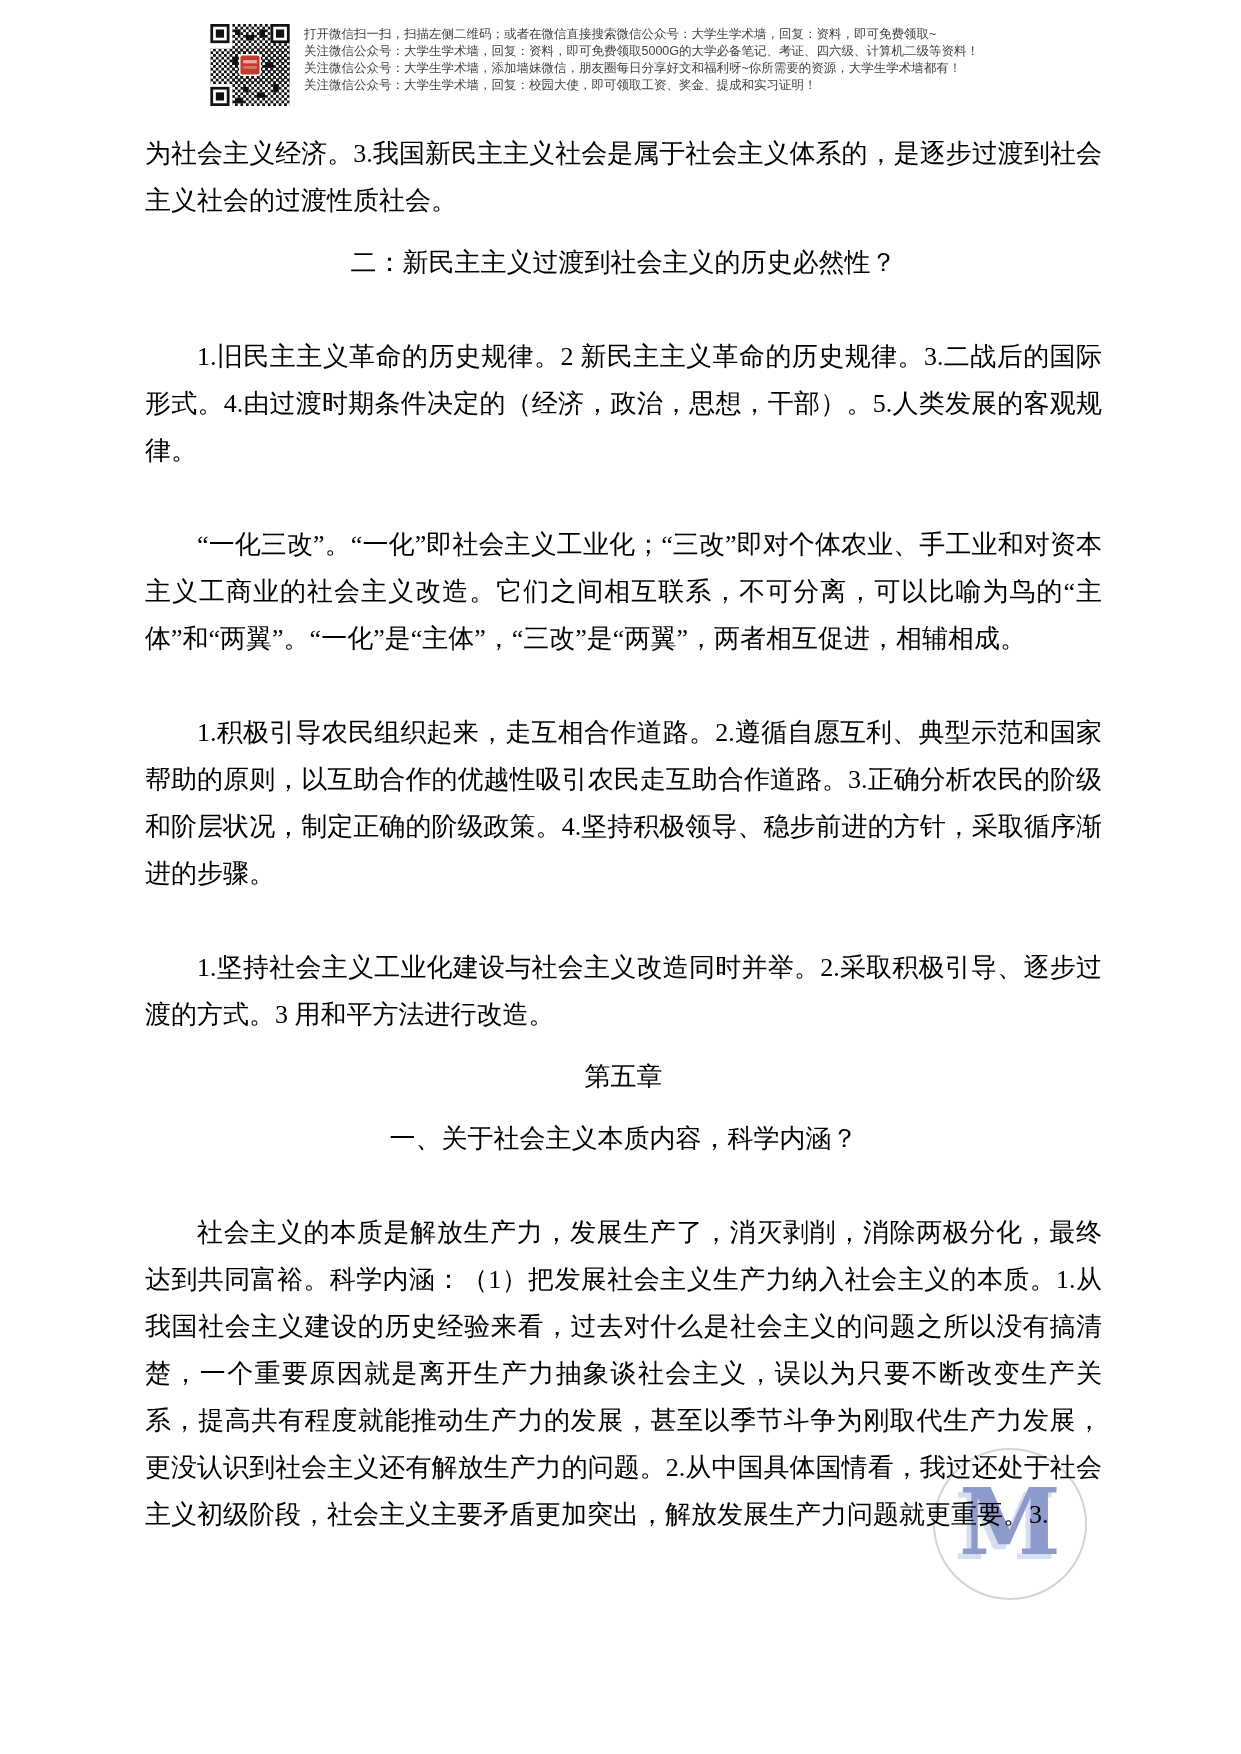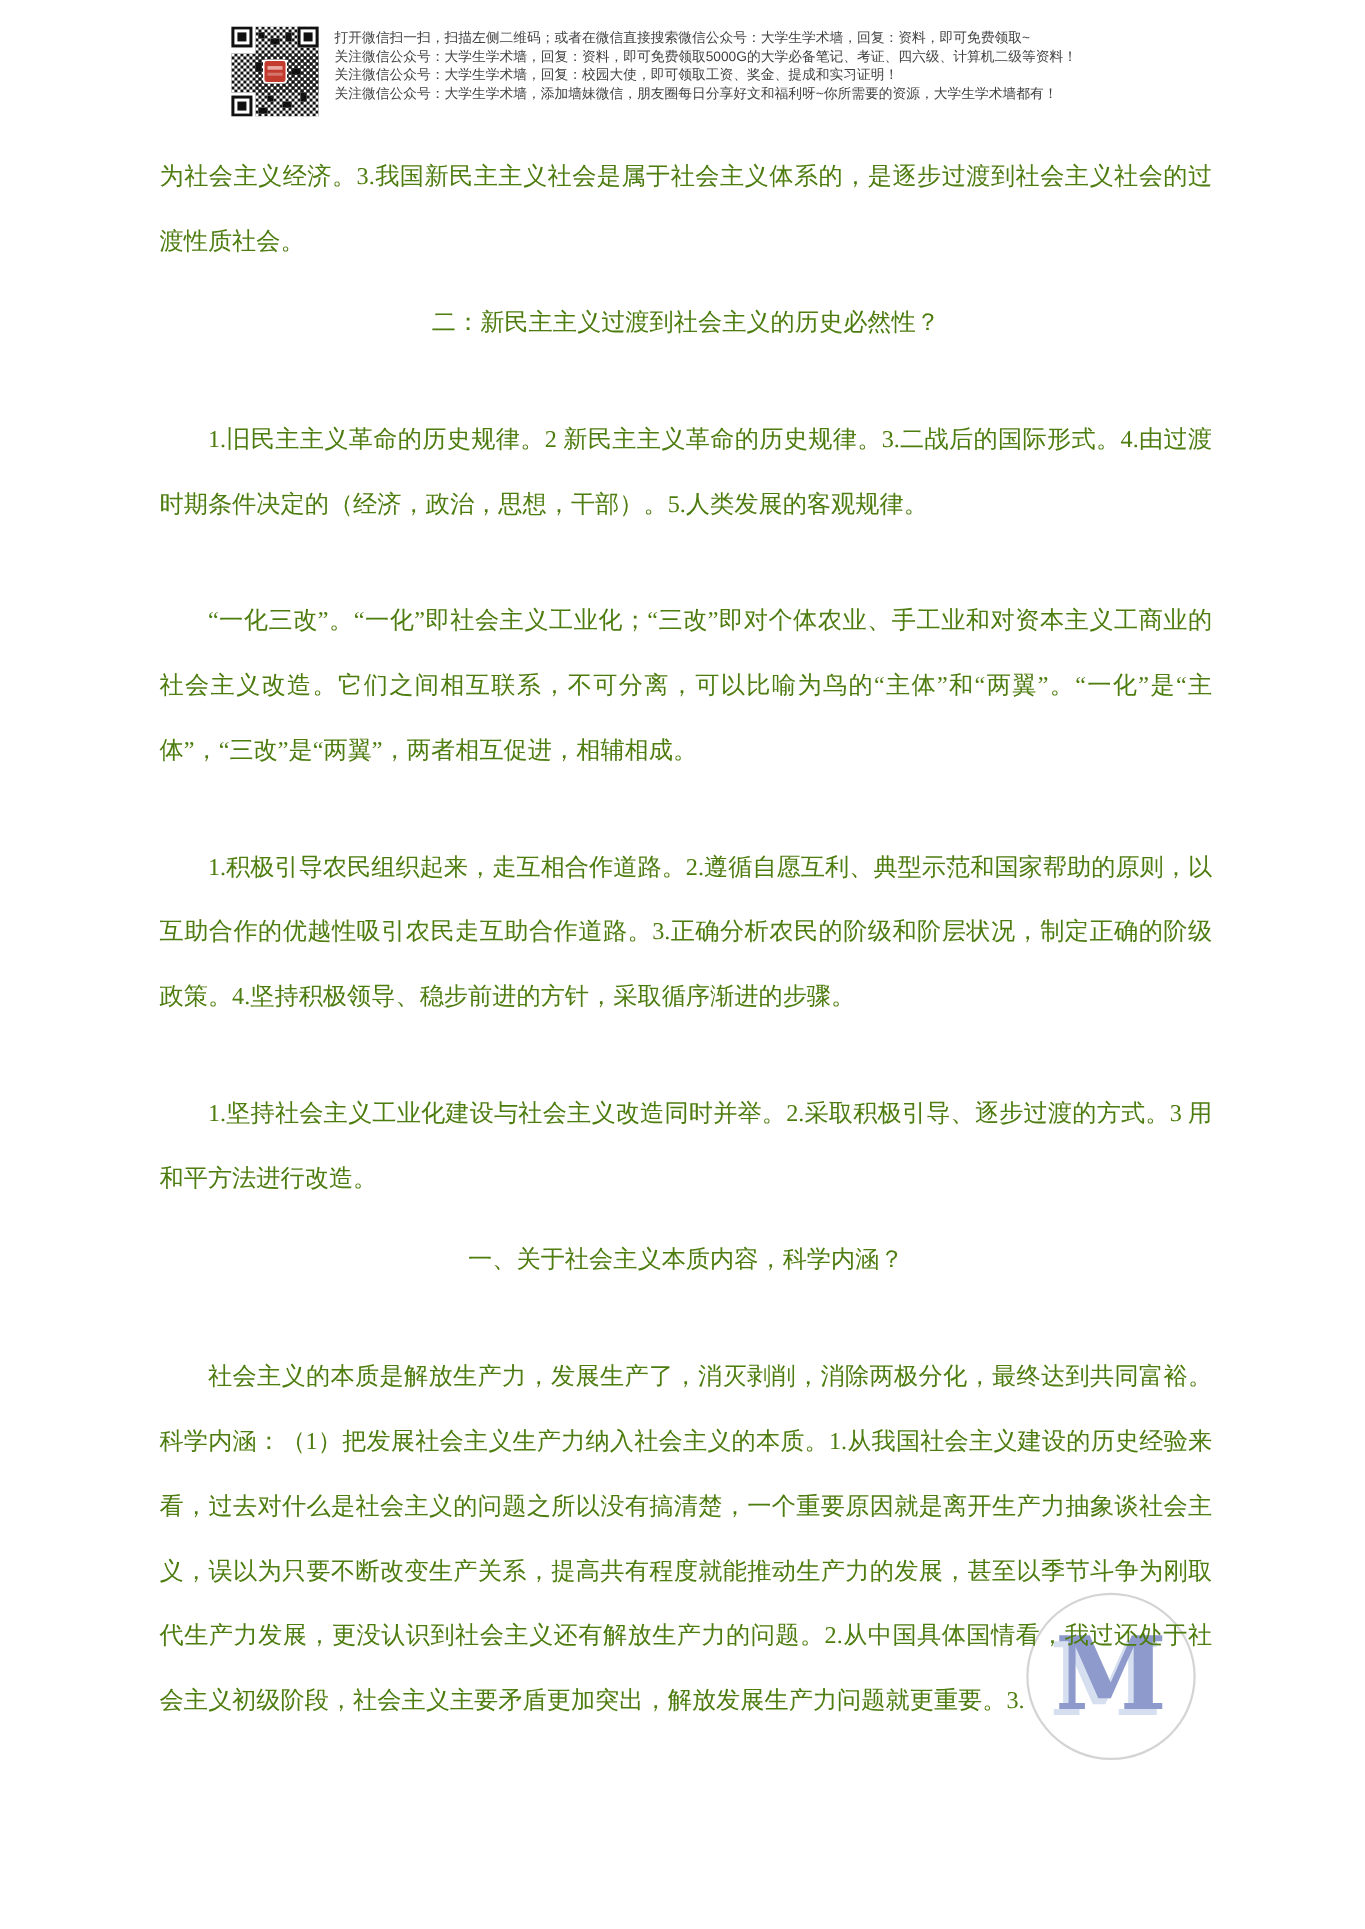--- a/index.html
+++ b/index.html
@@ -31,21 +31,21 @@
   .wm-letter{
     font-family:"DejaVu Serif","Liberation Serif",serif;
     font-weight:bold;font-size:92px;line-height:1;
     color:#7482c0;opacity:.8;
     text-shadow:-5px 5px 0 #ccd8ec;
     transform:translateY(-2px);
   }
   
   .doc{
     position:absolute;left:145px;top:130px;width:957px;
-    font-size:22px;line-height:59px;color:#4d7c0f;
+    font-size:26px;line-height:47px;color:#000000;
     text-align:justify;
     z-index:1;
   }
   .doc p{margin:0 0 15px 0;}
   .doc p.indent{text-indent:2em;margin-top:47px;}
   .doc p.heading{text-align:center;}
 </style>
 </head>
 <body>
 
@@ -94,33 +94,34 @@
           <rect x="10.5" y="11" width="8" height="8" rx="1" fill="#fff"></rect>
           <rect x="11" y="11.5" width="7" height="7" rx="0.8" fill="#c23b2e"></rect>
           <rect x="12" y="13.2" width="5" height="1.2" fill="#e8a9a2"></rect>
           <rect x="12" y="15.4" width="5" height="1" fill="#d4766c"></rect>
         </g>
       </svg>
     </div>
     <div class="hdr-lines">
       <span class="hdr-line">打开微信扫一扫，扫描左侧二维码；或者在微信直接搜索微信公众号：大学生学术墙，回复：资料，即可免费领取~</span>
       <span class="hdr-line">关注微信公众号：大学生学术墙，回复：资料，即可免费领取5000G的大学必备笔记、考证、四六级、计算机二级等资料！</span>
+      <span class="hdr-line">关注微信公众号：大学生学术墙，添加墙妹微信，朋友圈每日分享好文和福利呀~你所需要的资源，大学生学术墙都有！</span>
       <span class="hdr-line">关注微信公众号：大学生学术墙，回复：校园大使，即可领取工资、奖金、提成和实习证明！</span>
-      <span class="hdr-line">关注微信公众号：大学生学术墙，添加墙妹微信，朋友圈每日分享好文和福利呀~你所需要的资源，大学生学术墙都有！</span>
     </div>
   </div>
 
   <div class="wm">
     <span class="wm-letter">M</span>
   </div>
 
   <div class="doc">
     <p class="cont">为社会主义经济。3.我国新民主主义社会是属于社会主义体系的，是逐步过渡到社会主义社会的过渡性质社会。</p>
     <p class="heading">二：新民主主义过渡到社会主义的历史必然性？</p>
     <p class="indent">1.旧民主主义革命的历史规律。2 新民主主义革命的历史规律。3.二战后的国际形式。4.由过渡时期条件决定的（经济，政治，思想，干部）。5.人类发展的客观规律。</p>
     <p class="indent">“一化三改”。“一化”即社会主义工业化；“三改”即对个体农业、手工业和对资本主义工商业的社会主义改造。它们之间相互联系，不可分离，可以比喻为鸟的“主体”和“两翼”。“一化”是“主体”，“三改”是“两翼”，两者相互促进，相辅相成。</p>
     <p class="indent">1.积极引导农民组织起来，走互相合作道路。2.遵循自愿互利、典型示范和国家帮助的原则，以互助合作的优越性吸引农民走互助合作道路。3.正确分析农民的阶级和阶层状况，制定正确的阶级政策。4.坚持积极领导、稳步前进的方针，采取循序渐进的步骤。</p>
     <p class="indent">1.坚持社会主义工业化建设与社会主义改造同时并举。2.采取积极引导、逐步过渡的方式。3 用和平方法进行改造。</p>
+    <p class="heading">第五章</p>
     <p class="heading">一、关于社会主义本质内容，科学内涵？</p>
     <p class="indent">社会主义的本质是解放生产力，发展生产了，消灭剥削，消除两极分化，最终达到共同富裕。科学内涵：（1）把发展社会主义生产力纳入社会主义的本质。1.从我国社会主义建设的历史经验来看，过去对什么是社会主义的问题之所以没有搞清楚，一个重要原因就是离开生产力抽象谈社会主义，误以为只要不断改变生产关系，提高共有程度就能推动生产力的发展，甚至以季节斗争为刚取代生产力发展，更没认识到社会主义还有解放生产力的问题。2.从中国具体国情看，我过还处于社会主义初级阶段，社会主义主要矛盾更加突出，解放发展生产力问题就更重要。3.</p>
   </div>
 
 </div>
 
 </body></html>

